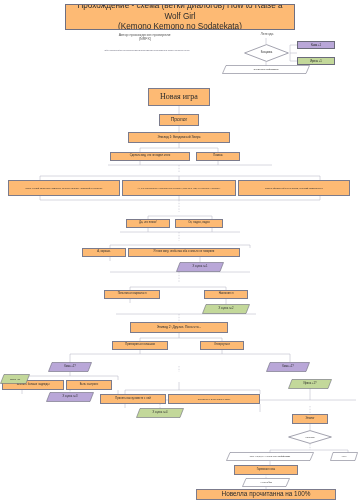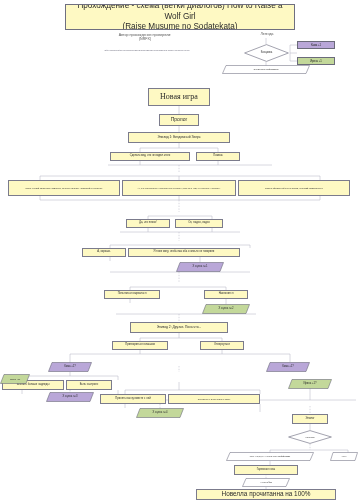--- a/index.html
+++ b/index.html
@@ -9,21 +9,21 @@
     font-family:"Liberation Sans","DejaVu Sans",sans-serif;
     color:#222;
     position:relative;
     overflow:hidden;
   }
   #canvas{position:absolute;left:0;top:0;width:359px;height:500px;}
   .node{
     position:absolute;
     box-sizing:border-box;
     border:1px solid #7b7b8c;
-    background:#fef9c3;
+    background:#fdba74;
     display:flex;align-items:center;justify-content:center;
     text-align:center;
     line-height:1.08;
     color:#2b2b2b;
     overflow:hidden;
   }
   .title{
     font-size:8.2px;
     border:1px solid #6f6f80;
     padding:2px 4px;
@@ -152,21 +152,21 @@
     <path class="ln" d="M270 450 L270 453"></path>
     <path class="ln" d="M348 450 L348 453"></path>
     <path class="ln" d="M270 461 L270 465"></path>
     <path class="ln" d="M266 468 L266 474"></path>
     <path class="lnd" d="M266 474 L266 480"></path>
     <path class="ln" d="M266 487 L266 490"></path>
   </svg>
 
   <div class="node title" style="left:65px;top:4px;width:230px;height:26px;flex-direction:column;">
     <span>Прохождение - схема (ветки диалогов) How to Raise a Wolf Girl</span>
-    <span>(Raise Musume no Sodatekata)</span>
+    <span>(Kemono Kemono no Sodatekata)</span>
   </div>
 
   <div class="node plain" style="left:85px;top:31px;width:120px;height:13px;flex-direction:column;font-size:3.6px;color:#555;">
     <span>Автор прохождения  проверяли:</span>
     <span>(NRFX)</span>
   </div>
 
   <div class="node plain tiny" style="left:52px;top:47px;width:190px;height:7px;color:#667;">
     <span>(http://squarefaction.ru/members/507291/blog/27688-prohozhdeniya-shemy-dovolnyh-novell)</span>
   </div>

